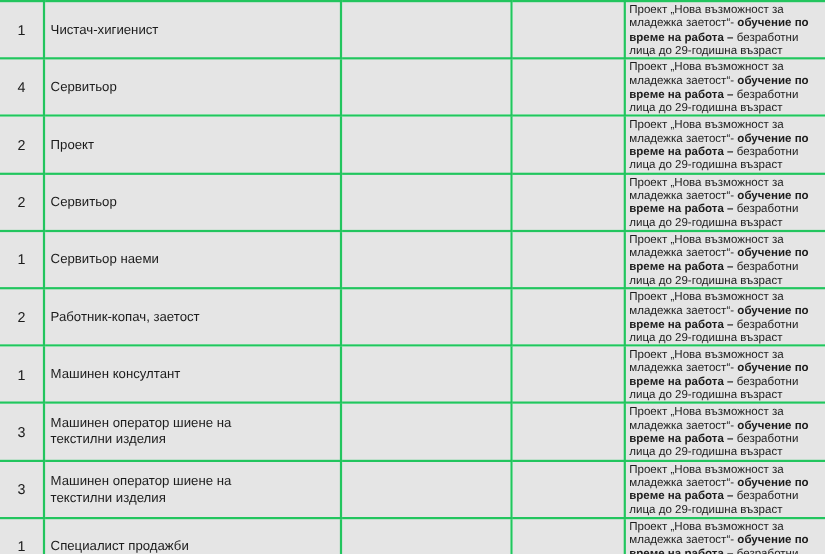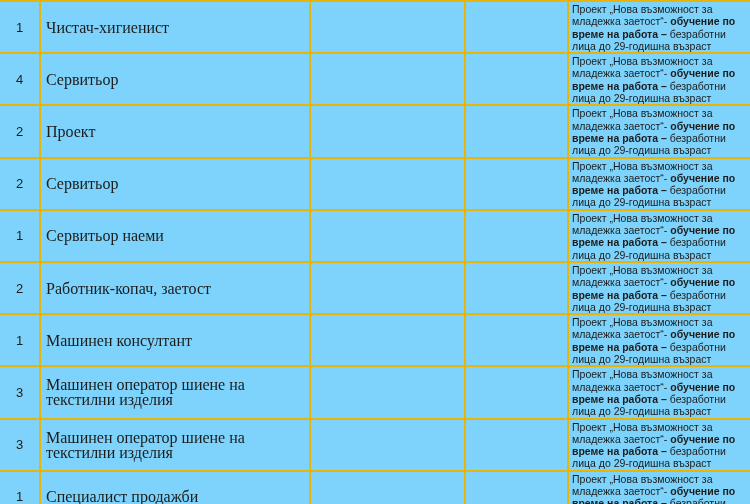--- a/index.html
+++ b/index.html
@@ -16,39 +16,38 @@
     font-family: "Liberation Sans", "DejaVu Sans", sans-serif;
     color: #1c1c1c;
   }
   table.vacancies {
     border-collapse: collapse;
     table-layout: fixed;
     width: 752px;
     margin-left: -2px; 
   }
   table.vacancies td {
-    border: 2px solid #eab308;
-    background: #7dd3fc;
+    border: 2px solid #22c55e;
+    background: #e5e5e5;
     overflow: hidden;
   }
   table.vacancies tr {
     height: 52px;
   }
   td.count-cell {
     text-align: center;
     vertical-align: middle;
     font-size: 13px;
   }
   td.position-cell {
     vertical-align: middle;
     padding: 0 4px 0 5px;
-    font-size: 16px;
+    font-size: 12px;
     line-height: 15px;
     white-space: pre-line;
-    font-family: Liberation Serif, serif;
   }
   td.empty-cell {
     vertical-align: middle;
   }
   td.project-cell {
     vertical-align: top;
     padding: 1px 2px 0 3px;
     font-size: 10.5px;
   }
   .proj-line {

